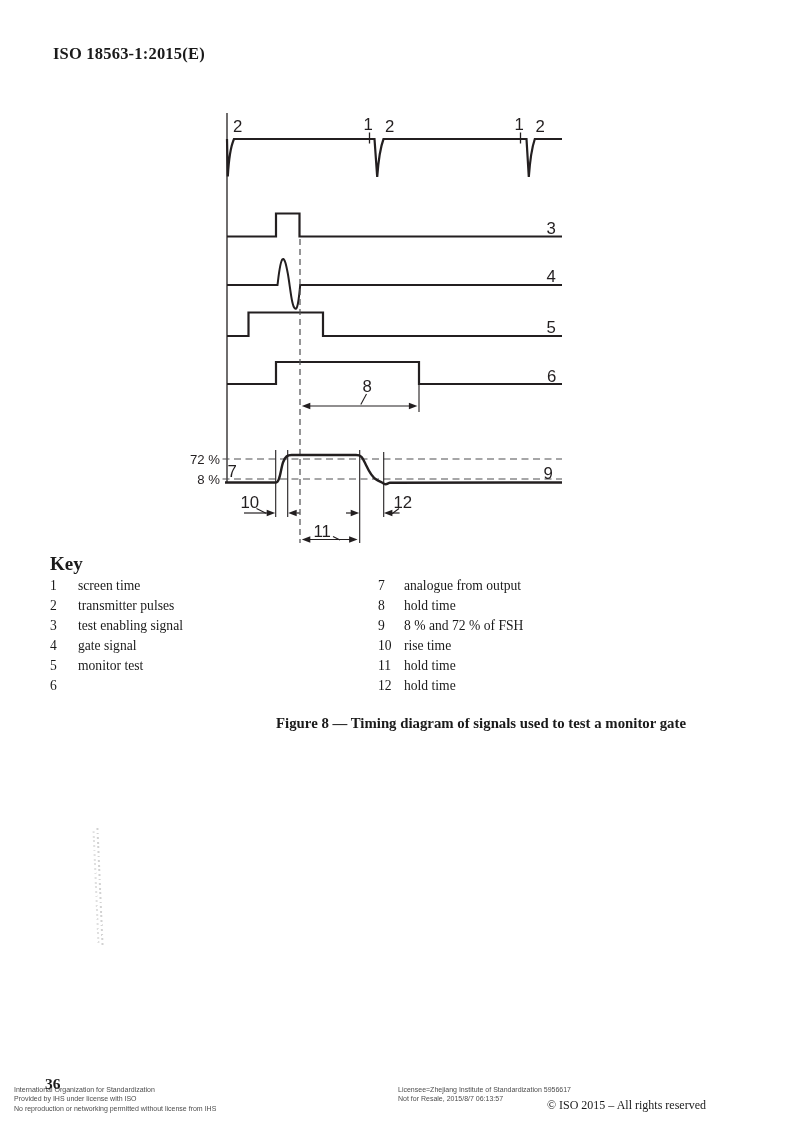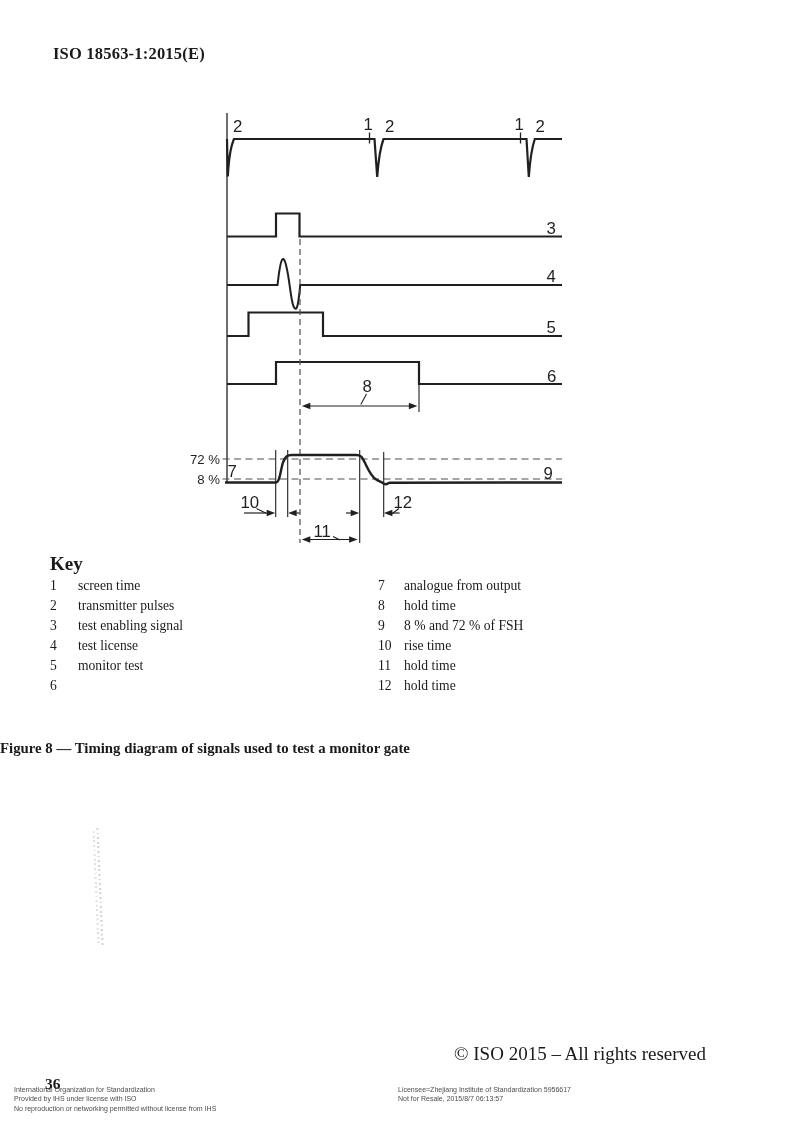--- a/index.html
+++ b/index.html
@@ -9,32 +9,32 @@
   #header{left:46px;top:44px;font-size:16.5px;font-weight:bold;letter-spacing:.2px;margin-left:7px;}
   #diagram{left:180px;top:95px;}
   svg text{font-family:"Liberation Sans","DejaVu Sans",sans-serif;fill:#231f20;}
   .num-label{font-size:16.8px;}
   .pct-label{font-size:13.2px;}
   #key-title{left:50px;top:554px;font-size:19px;font-weight:bold;line-height:20px;}
   .key-col{position:absolute;}
   .key-row{display:flex;height:20px;line-height:20px;white-space:nowrap;}
   .key-num{flex:0 0 28px;}
   .key-num.wide{flex:0 0 26px;}
-  #caption{left:0;top:715px;width:686px;text-align:left;font-weight:bold;font-size:14.8px;margin-top:25px;}
+  #caption{left:0;top:715px;width:686px;text-align:right;font-weight:bold;font-size:14.8px;}
   #margin-artifact{left:94px;top:828px;width:10px;height:118px;transform:rotate(-2.5deg);opacity:.75;}
   #margin-artifact .dotcol{position:absolute;width:1.6px;
       background-image:repeating-linear-gradient(to bottom,#c3c3c3 0 1.8px,transparent 1.8px 4.6px);}
   #margin-artifact .c1{left:5px;top:0;height:118px;}
   #margin-artifact .c2{left:1px;top:3px;height:112px;opacity:.7;}
   #page-num{left:45px;top:1075px;font-size:15.5px;font-weight:bold;z-index:3;text-align:center;}
   .fineprint{font-family:"Liberation Sans","DejaVu Sans",sans-serif;font-size:7px;
              line-height:9.3px;color:#4d4d4d;white-space:nowrap;z-index:1;}
   #footer-left{left:14px;top:1085px;}
   #footer-right{left:398px;top:1085px;}
-  #copyright{right:94px;top:1043px;font-size:19px;z-index:2;}
+  #copyright{right:94px;top:1098px;font-size:12px;z-index:2;}
 </style>
 </head>
 <body>
 
 <div id="header" class="abs">ISO 18563-1:2015(E)</div>
 
 <svg id="diagram" class="abs" width="420" height="460" viewBox="180 95 420 460">
   <g fill="none" stroke="#231f20" stroke-linecap="butt">
 
     <line x1="227" y1="113" x2="227" y2="483" stroke-width="1.3"></line>
@@ -118,21 +118,21 @@
   <div class="key-row">
       <span class="key-num">2</span>
       <span>transmitter pulses</span>
     </div>
   <div class="key-row">
       <span class="key-num">3</span>
       <span>test enabling signal</span>
     </div>
   <div class="key-row">
       <span class="key-num">4</span>
-      <span>test license</span>
+      <span>gate signal</span>
     </div>
   <div class="key-row">
       <span class="key-num">5</span>
       <span>monitor test</span>
     </div>
   <div class="key-row">
       <span class="key-num">6</span>
     </div>
 </div>
 

